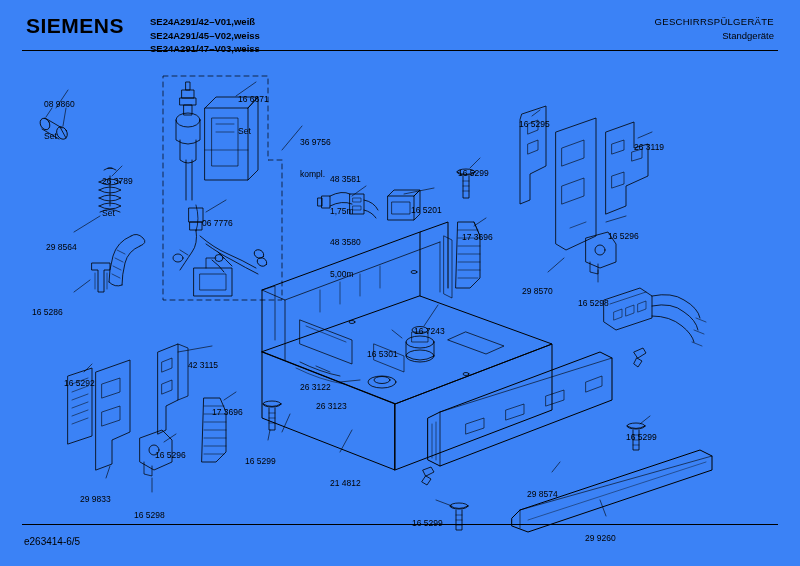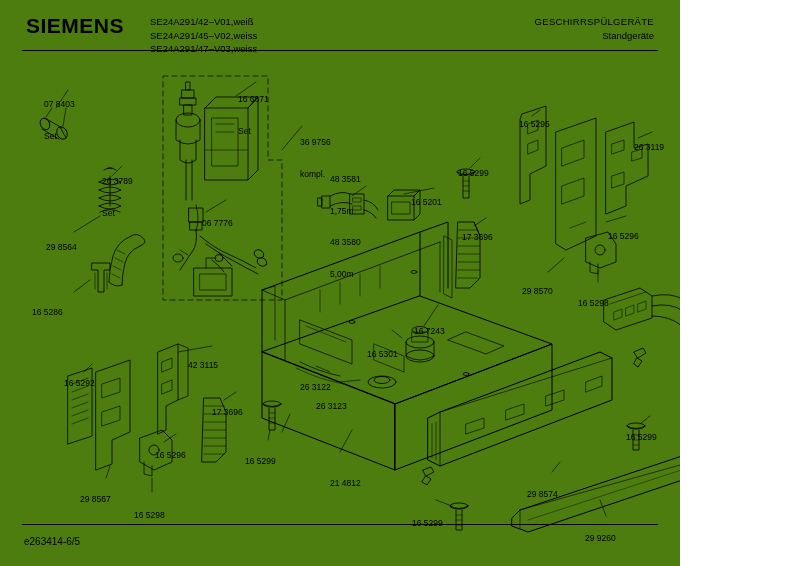--- a/index.html
+++ b/index.html
@@ -5,23 +5,23 @@
   html, body {
     margin: 0;
     padding: 0;
     background: #ffffff;
   }
   body {
     font-family: "Liberation Sans", sans-serif;
   }
   #page {
     position: relative;
-    width: 680px;
+    width: 800px;
     height: 566px;
-    background: #4d7c0f;
+    background: #3b82f6;
     overflow: hidden;
   }
 
   
   .brand {
     position: absolute;
     left: 26px;
     top: 14px;
     font-size: 21px;
     font-weight: bold;
@@ -29,20 +29,21 @@
     color: #000;
     font-family: "Liberation Sans", sans-serif;
   }
   .model-list {
     position: absolute;
     left: 150px;
     top: 15px;
     font-size: 9.5px;
     line-height: 13.5px;
     color: #000;
+    font-weight: bold;
   }
   .dept {
     position: absolute;
     right: 26px;
     top: 15px;
     text-align: right;
     font-size: 9.5px;
     line-height: 13.5px;
     color: #000;
   }
@@ -406,21 +407,21 @@
         <path d="M436 500 L452 506"></path>
         <path d="M552 472 L560 462"></path>
         <path d="M606 516 L600 500"></path>
         <path d="M650 416 L640 424"></path>
       </g>
 
     </g>
   </svg>
 
   <div class="lbl" style="left:44px;  top:78px;">
-    <div>07 8403</div>
+    <div>08 9860</div>
     <div>Set</div>
   </div>
 
   <div class="lbl" style="left:238px; top:73px;">
     <div>16 6671</div>
     <div>Set</div>
   </div>
 
   <div class="lbl" style="left:300px; top:116px;">
     <div>36 9756</div>
@@ -444,21 +445,21 @@
     <div>16 5286</div>
   </div>
 
   <div class="lbl" style="left:330px; top:153px;">
     <div>48 3581</div>
     <div>1,75m</div>
     <div>48 3580</div>
     <div>5,00m</div>
   </div>
 
-  <div class="lbl" style="left:411px; top:176px;">
+  <div class="lbl" style="left:411px; top:184px;">
     <div>16 5201</div>
   </div>
 
   <div class="lbl" style="left:458px; top:147px;">
     <div>16 5299</div>
   </div>
 
   <div class="lbl" style="left:462px; top:211px;">
     <div>17 3696</div>
   </div>
@@ -509,21 +510,21 @@
 
   <div class="lbl" style="left:212px; top:386px;">
     <div>17 3696</div>
   </div>
 
   <div class="lbl" style="left:155px; top:429px;">
     <div>16 5296</div>
   </div>
 
   <div class="lbl" style="left:80px;  top:473px;">
-    <div>29 8567</div>
+    <div>29 9833</div>
   </div>
 
   <div class="lbl" style="left:134px; top:489px;">
     <div>16 5298</div>
   </div>
 
   <div class="lbl" style="left:245px; top:435px;">
     <div>16 5299</div>
   </div>
 

